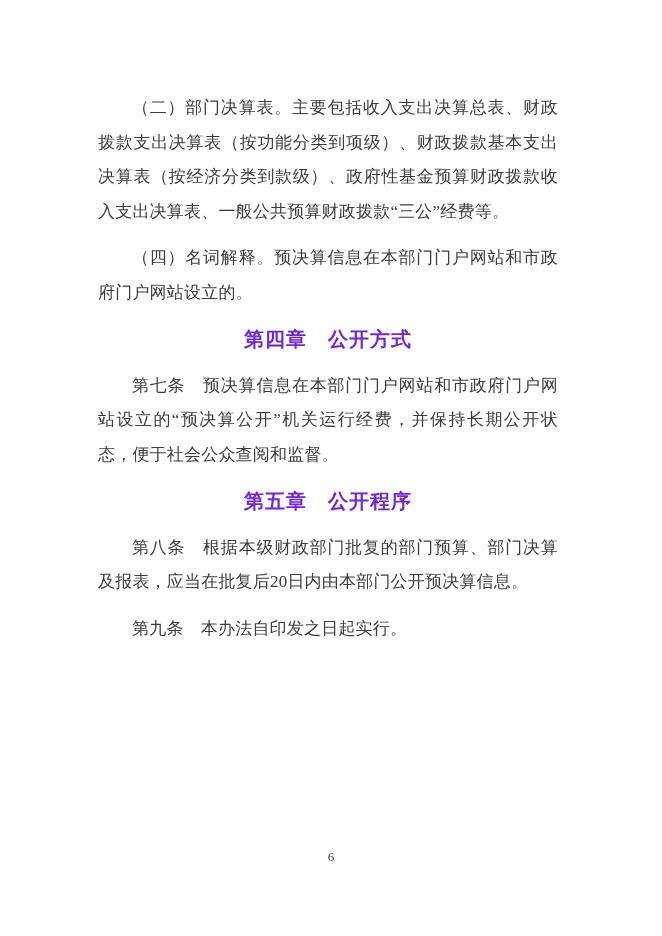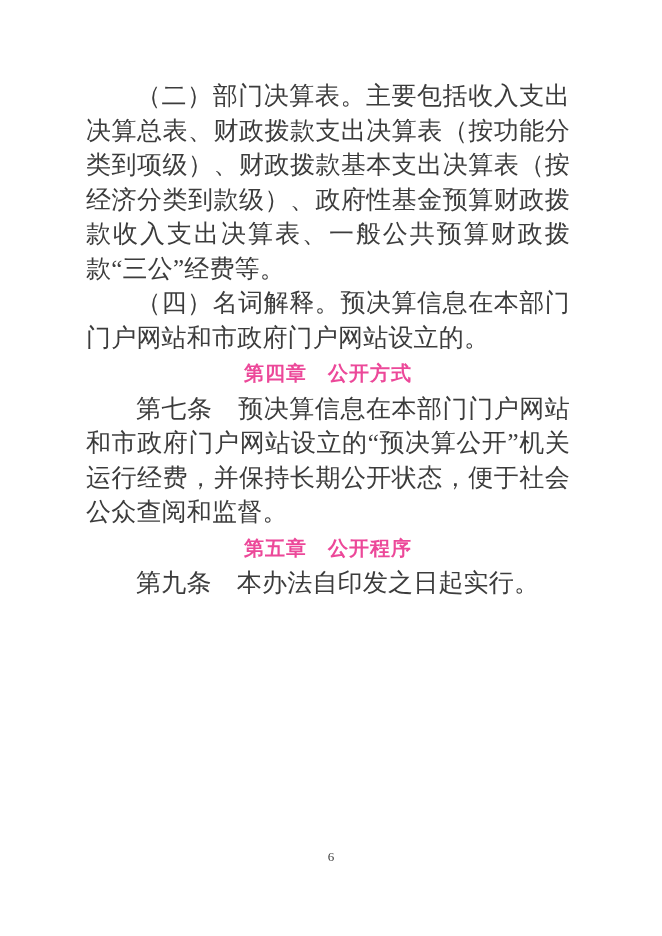--- a/index.html
+++ b/index.html
@@ -16,35 +16,35 @@
     box-sizing: border-box;
   }
   .doc-body {
     position: absolute;
     top: 79px;
     left: 86px;
     width: 484px;
   }
   .para {
     font-family: "Liberation Serif", "DejaVu Serif", serif;
-    font-size: 25px;
+    font-size: 17px;
     line-height: 34.5px;
     color: #3c3c3c;
     text-align: justify;
     text-justify: inter-character;
     text-indent: 2em;
     letter-spacing: 0.2px;
-    margin: 0;
+    margin: 12px;
   }
   .heading {
     font-family: "Liberation Sans", "DejaVu Sans", sans-serif;
     font-size: 20px;
     line-height: 34.5px;
     font-weight: 700;
-    color: #ec4899;
+    color: #6d28d9;
     text-align: center;
     letter-spacing: 1px;
     margin: 1px 0;
   }
   .page-number {
     position: absolute;
     top: 849px;
     left: 0;
     width: 100%;
     text-align: center;
@@ -56,16 +56,17 @@
 </head>
 <body>
 
 <div class="page">
   <div class="doc-body">
       <div class="para">（二）部门决算表。主要包括收入支出决算总表、财政拨款支出决算表（按功能分类到项级）、财政拨款基本支出决算表（按经济分类到款级）、政府性基金预算财政拨款收入支出决算表、一般公共预算财政拨款“三公”经费等。</div>
       <div class="para">（四）名词解释。预决算信息在本部门门户网站和市政府门户网站设立的。</div>
       <div class="heading">第四章　公开方式</div>
       <div class="para">第七条　预决算信息在本部门门户网站和市政府门户网站设立的“预决算公开”机关运行经费，并保持长期公开状态，便于社会公众查阅和监督。</div>
       <div class="heading">第五章　公开程序</div>
+      <div class="para">第八条　根据本级财政部门批复的部门预算、部门决算及报表，应当在批复后20日内由本部门公开预决算信息。</div>
       <div class="para">第九条　本办法自印发之日起实行。</div>
     </div>
   <div class="page-number">6</div>
 </div>
 
 </body></html>

